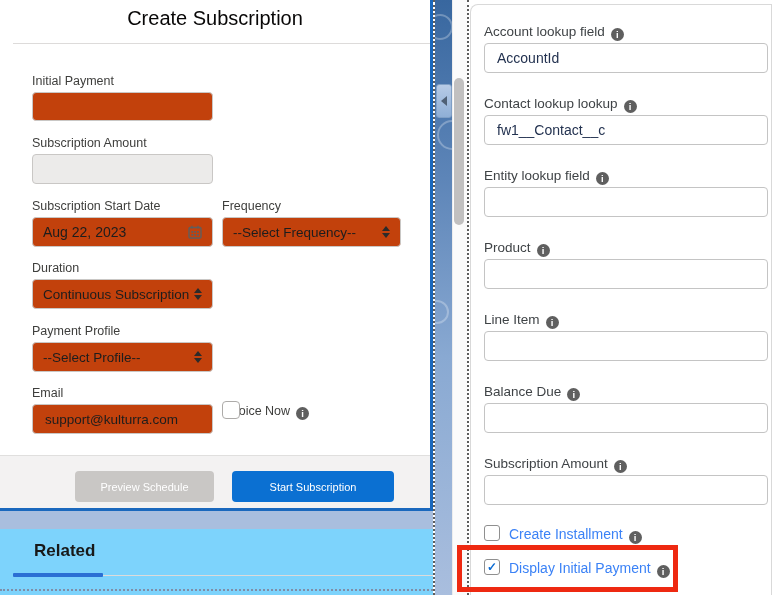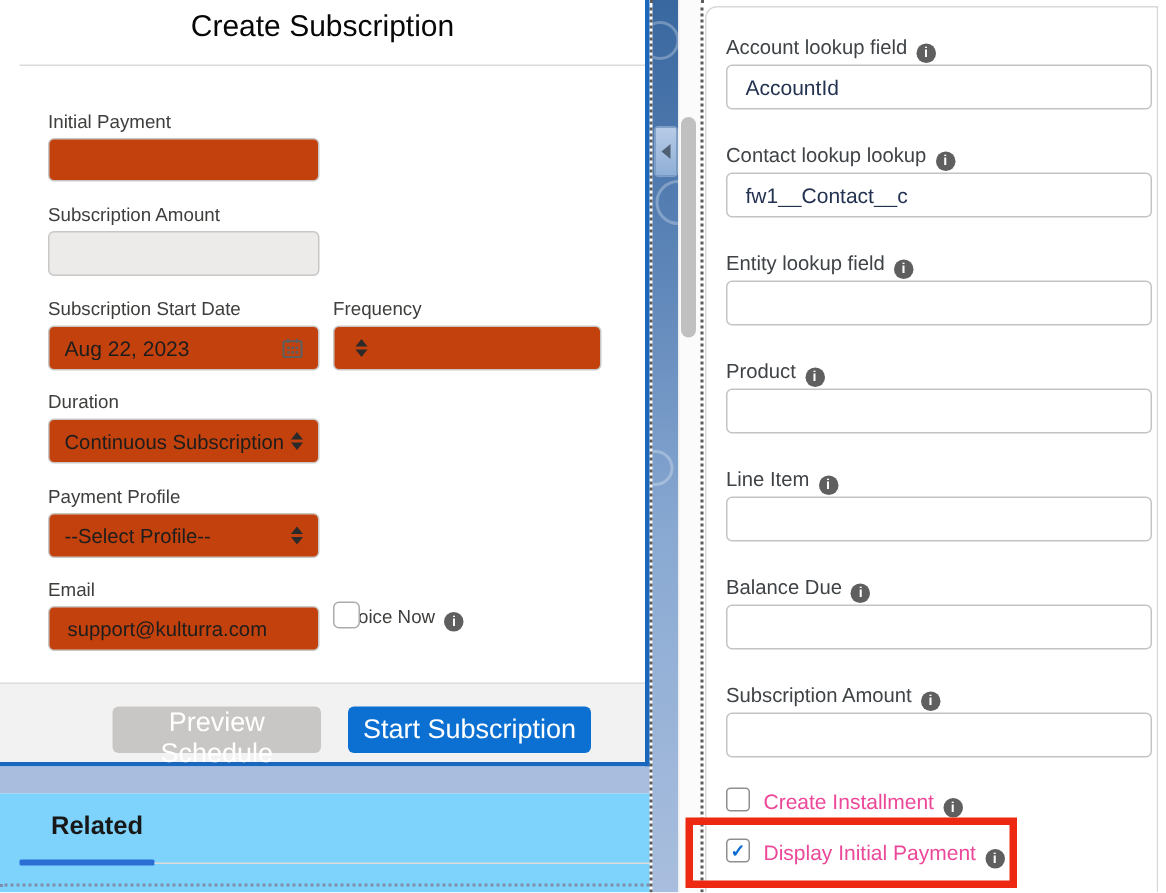--- a/index.html
+++ b/index.html
@@ -50,21 +50,21 @@
     display:flex; align-items:center; justify-content:center;
   }
   .checkbox.checked::after { content:"✓"; color:#0b6bd4; font-size:12px; font-weight:bold; }
 
   .modal-footer {
     position:absolute; left:0; bottom:0; width:430px; height:53px;
     background:#f3f2f2; border-top:1px solid #e0dfde;
   }
   .btn {
     position:absolute; top:15px; height:31px; border:none; border-radius:4px;
-    font-family:"Liberation Sans", sans-serif; font-size:18px; color:#ffffff; cursor:pointer;
+    font-family:"Liberation Sans", sans-serif; font-size:11px; color:#ffffff; cursor:pointer;
   }
   .btn-gray { left:75px; width:139px; background:#c9c7c5; }
   .btn-blue { left:232px; width:162px; background:#0b70d2; }
 
   
   .bg-strip { position:absolute; left:0; top:511px; width:433px; height:18px; background:#a9bede; }
   .related-section { position:absolute; left:0; top:529px; width:433px; height:66px; background:#7dd3fc;text-align:center; }
   .related-title { position:absolute; left:34px; top:12px; font-size:17px; font-weight:bold; color:#181818; }
   .related-underline { position:absolute; left:13px; top:44px; width:90px; height:4px; background:#2b6fd4; border-radius:1px; }
   .related-grayline { position:absolute; left:103px; top:46px; width:330px; height:1px; background:#dddbda; }
@@ -102,21 +102,21 @@
     position:absolute; left:470px; top:4px; width:302px; height:591px;
     background:#ffffff; border:1px solid #d9d9d9; border-radius:8px 0 0 0; border-bottom:none;
   }
   .rp-label { position:absolute; left:13px; font-size:13.5px; color:#3f4346; white-space:nowrap; }
   .rp-input {
     position:absolute; left:13px; width:284px; height:30px;
     background:#fff; border:1px solid #c4c4c4; border-radius:4px;
     font-family:"Liberation Sans", sans-serif; font-size:14px; font-weight:500; color:#233250;
     padding:0 12px; outline:none;
   }
-  .rp-check-label { position:absolute; font-size:14px; color:#ec4899; white-space:nowrap; }
+  .rp-check-label { position:absolute; font-size:14px; color:#3b82f6; white-space:nowrap; }
   .rp-checkbox { width:16px; height:16px; border-radius:3px; border:1px solid #8f8f8f; }
 
   
   .red-box {
     position:absolute; left:457px; top:545px; width:221px; height:47px;
     border:5px solid #ee2911; z-index:20; pointer-events:none;
   }
 
   
   .cal-icon { margin-left:4px; flex:0 0 auto; }
@@ -148,20 +148,21 @@
         <rect x="3.4" y="6" width="1.8" height="1.8" fill="#5f5f5f"></rect>
         <rect x="6.2" y="6" width="1.8" height="1.8" fill="#5f5f5f"></rect>
         <rect x="9" y="6" width="1.8" height="1.8" fill="#5f5f5f"></rect>
         <rect x="3.4" y="9" width="1.8" height="1.8" fill="#5f5f5f"></rect>
         <rect x="6.2" y="9" width="1.8" height="1.8" fill="#5f5f5f"></rect>
         <rect x="9" y="9" width="1.8" height="1.8" fill="#5f5f5f"></rect>
       </svg>
     </div>
 
     <div class="box fakefield" style="left:222px; top:217px; width:179px; height:30px;">
+      <span class="val">--Select Frequency--</span>
       <span class="stepper">
           <span class="up"></span>
           <span class="down"></span>
         </span>
     </div>
 
     <div class="fld-label" style="left:32px; top:261px;">Duration</div>
     <div class="box fakefield" style="left:32px; top:279px; width:181px; height:30px;">
       <span class="val">Continuous Subscription</span>
       <span class="stepper">

